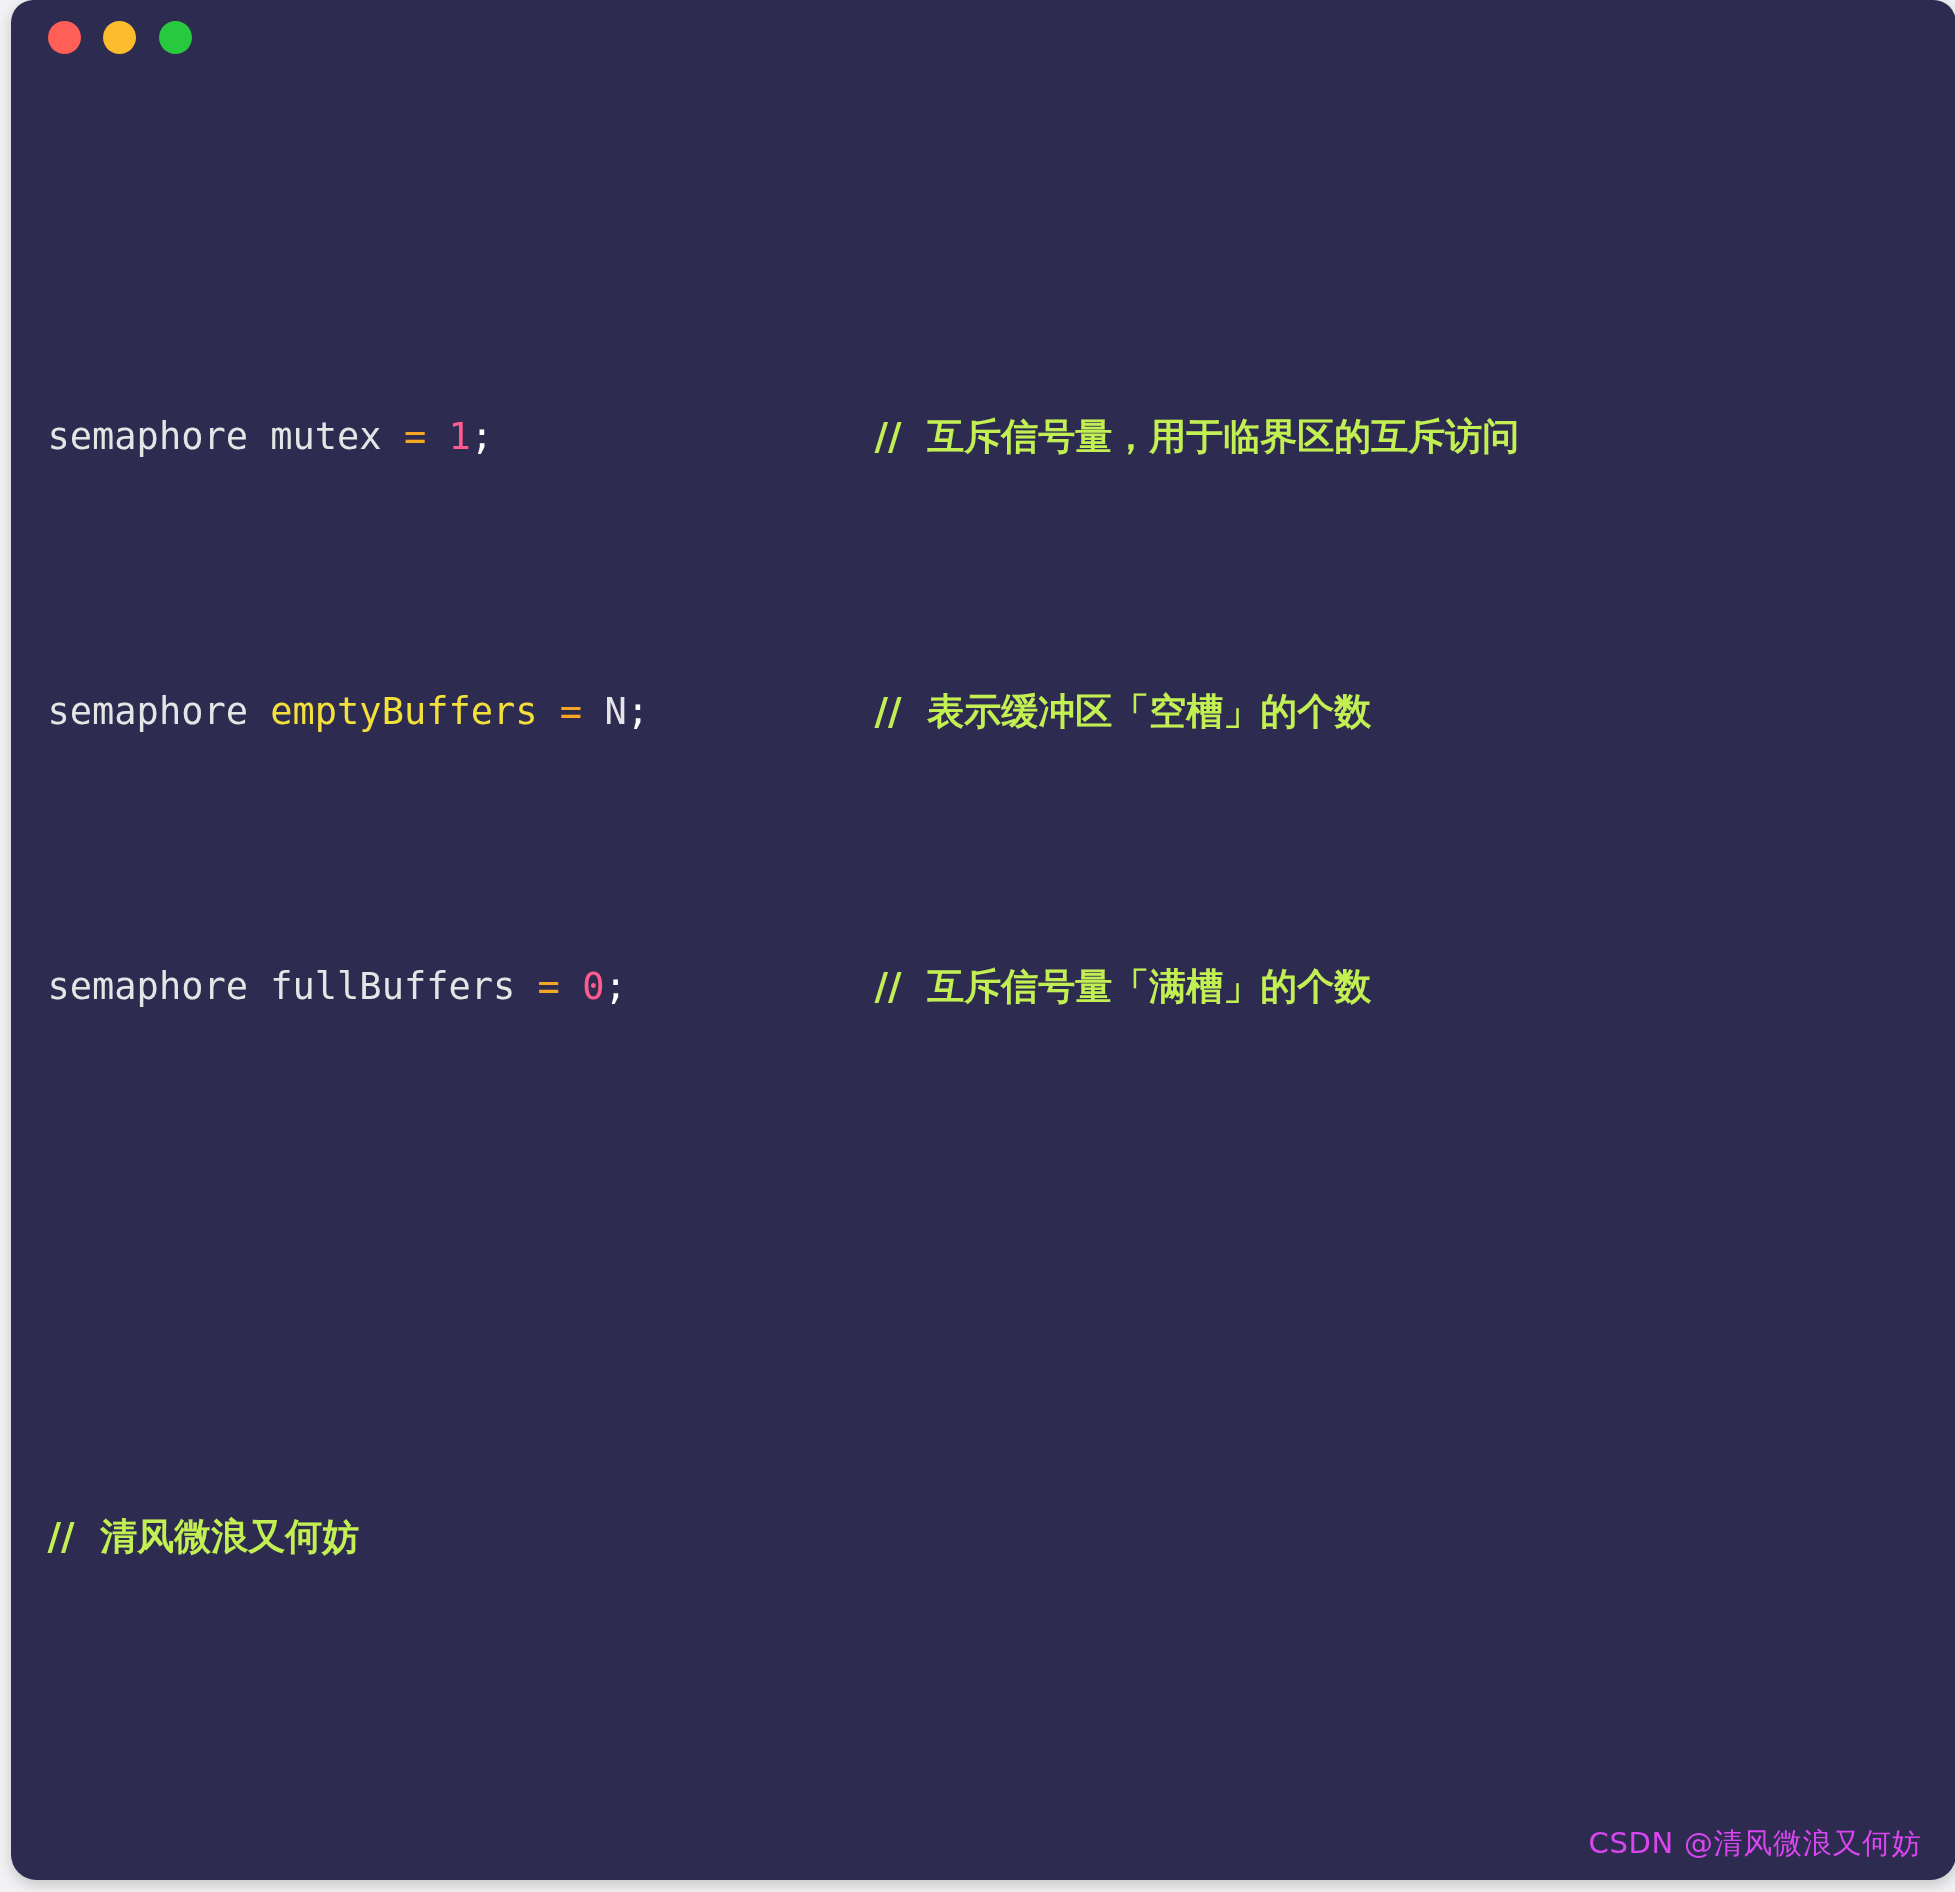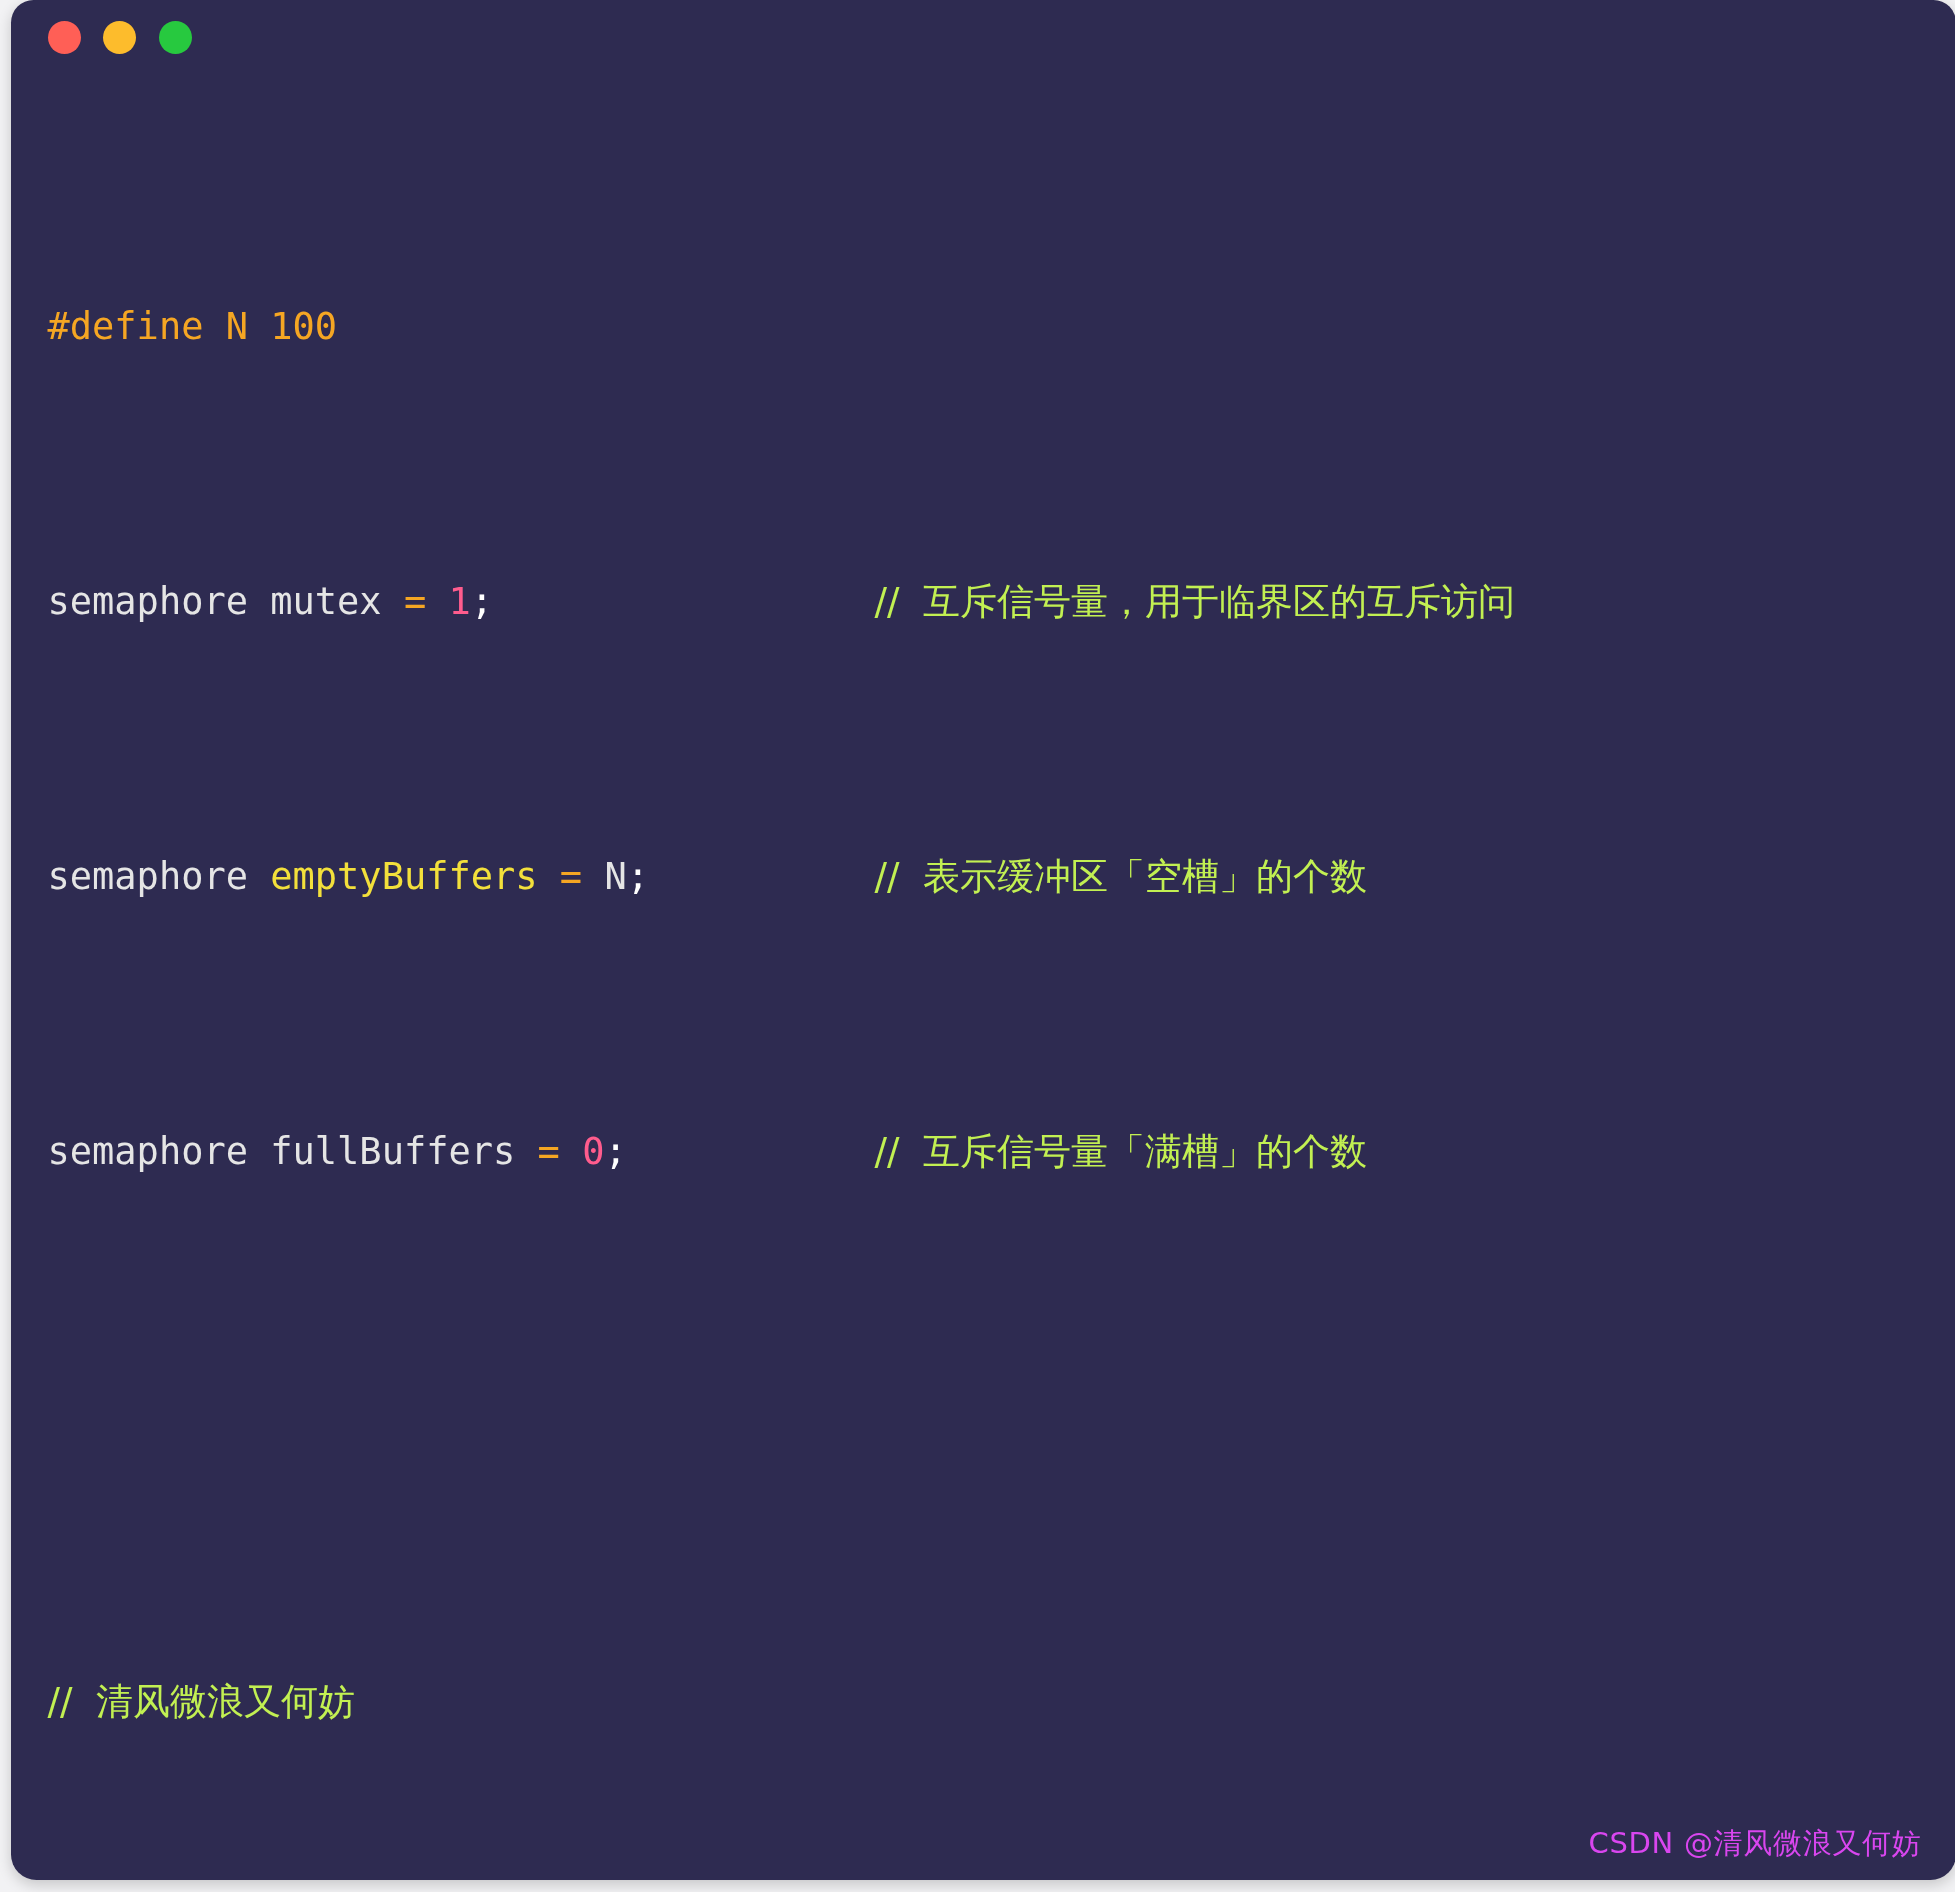--- a/index.html
+++ b/index.html
@@ -73,21 +73,21 @@
 
   
   .c-pre   { color: #f5a623; }           
   .c-type  { color: #e5e5e5; }           
   .c-white { color: #ffffff; }           
   .c-op    { color: #f5a623; }           
   .c-num   { color: #ff5c8d; }           
   .c-yellow{ color: #f3e03b; }           
   .c-magenta{ color: #e5e5e5; }           
   .c-cmt   { color: #c2f052; }
-  .cmt-cn { font-family: "DejaVu Sans", "Liberation Sans", sans-serif; }
+  .cmt-cn { font-family: "DejaVu Sans", "Liberation Sans", sans-serif; font-weight: bold; }
 
   .watermark {
     position: absolute;
     right: 34px;
     bottom: 16.5px;
     font-family: "DejaVu Sans", "Liberation Sans", sans-serif;
     font-size: 29px;
     color: #d946ef;
     letter-spacing: 0.7px;
   }
@@ -100,21 +100,20 @@
 
     <div class="titlebar">
       <span class="dot" style="background:#ff5f56"></span>
       <span class="dot" style="background:#fdbc2c"></span>
       <span class="dot" style="background:#27c93f"></span>
     </div>
 
     <div class="code-area">
 
       
-      <div class="line rel"><span class="code-col"><span class="c-pre">#define</span><span class="c-pre"> N </span><span class="c-pre">100</span></span></div>
 
       
       <div class="line rel"><span class="code-col"><span class="c-type">semaphore</span><span class="c-type"> mutex </span><span class="c-op">=</span><span class="c-num"> 1</span><span class="c-white">;</span></span><span class="cmt-col c-cmt cmt-cn">//  互斥信号量，用于临界区的互斥访问</span></div>
 
       
       <div class="line rel"><span class="code-col"><span class="c-type">semaphore</span><span class="c-yellow"> emptyBuffers </span><span class="c-op">=</span><span class="c-type"> N</span><span class="c-white">;</span></span><span class="cmt-col c-cmt cmt-cn">//  表示缓冲区「空槽」的个数</span></div>
 
       
       <div class="line rel"><span class="code-col"><span class="c-type">semaphore</span><span class="c-magenta"> fullBuffers </span><span class="c-op">=</span><span class="c-num"> 0</span><span class="c-white">;</span></span><span class="cmt-col c-cmt cmt-cn">//  互斥信号量「满槽」的个数</span></div>
 

